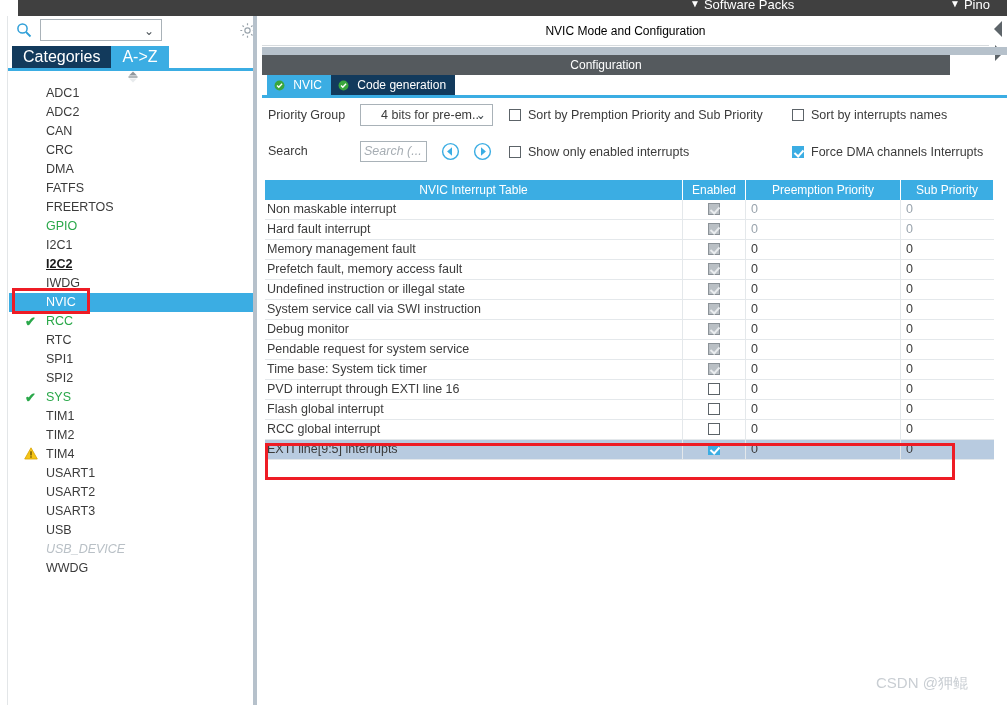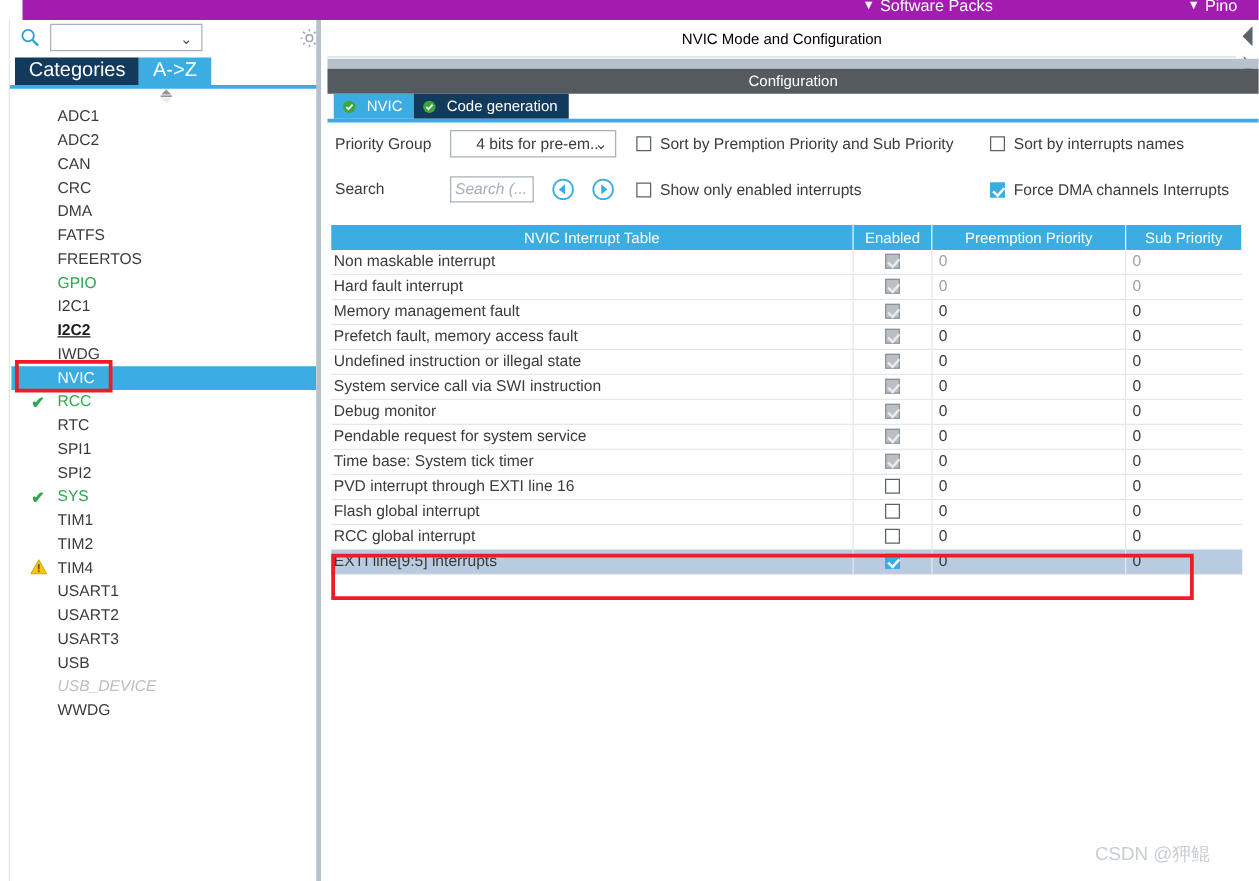--- a/index.html
+++ b/index.html
@@ -10,21 +10,21 @@
     background: #ffffff;
     font-family: "Liberation Sans", sans-serif;
     font-size: 12px;
     color: #3b3b3b;
   }
   #app { position: relative; width: 1007px; height: 705px; }
 
   
   .topbar {
     position: absolute; left: 0; top: 0; width: 1007px; height: 16px;
-    background: #a21caf;
+    background: #404040;
     text-align: right;
   }
   .topbar-item {
     position: absolute; top: -3px;
     color: #ffffff; font-size: 13px; white-space: nowrap;
   }
   .topbar-item .chev { font-size: 10px; margin-right: 4px; vertical-align: 2px; }
   #tb-packs { left: 690px; }
   #tb-pinout { left: 950px; }
   .topbar-left-fill {
@@ -108,21 +108,21 @@
   }
   .sa { position: absolute; left: 0; width: 17px; height: 22px; }
   .sa.up { top: 0; }
   .sa.dn { top: 24px; }
 
   .grayband {
     position: absolute; left: 262px; top: 47px; width: 745px; height: 8px;
     background: #b6c1cb;
   }
   .cfg-bar {
-    position: absolute; left: 262px; top: 55px; width: 745px; height: 20px;
+    position: absolute; left: 262px; top: 55px; width: 688px; height: 20px;
     background: #555a5e; color: #ffffff; font-size: 12px;
     line-height: 20px; text-align: center;
   }
   .tabs-cfg { position: absolute; left: 267px; top: 75px; height: 20px; }
   .tabcfg {
     float: left; height: 20px; line-height: 20px; padding: 0 9px 0 7px;
     font-size: 12px; color: #ffffff; white-space: nowrap;
   }
   .tabcfg.active { background: #3bade3; }
   .tabcfg.inactive { background: #123a5c; }

